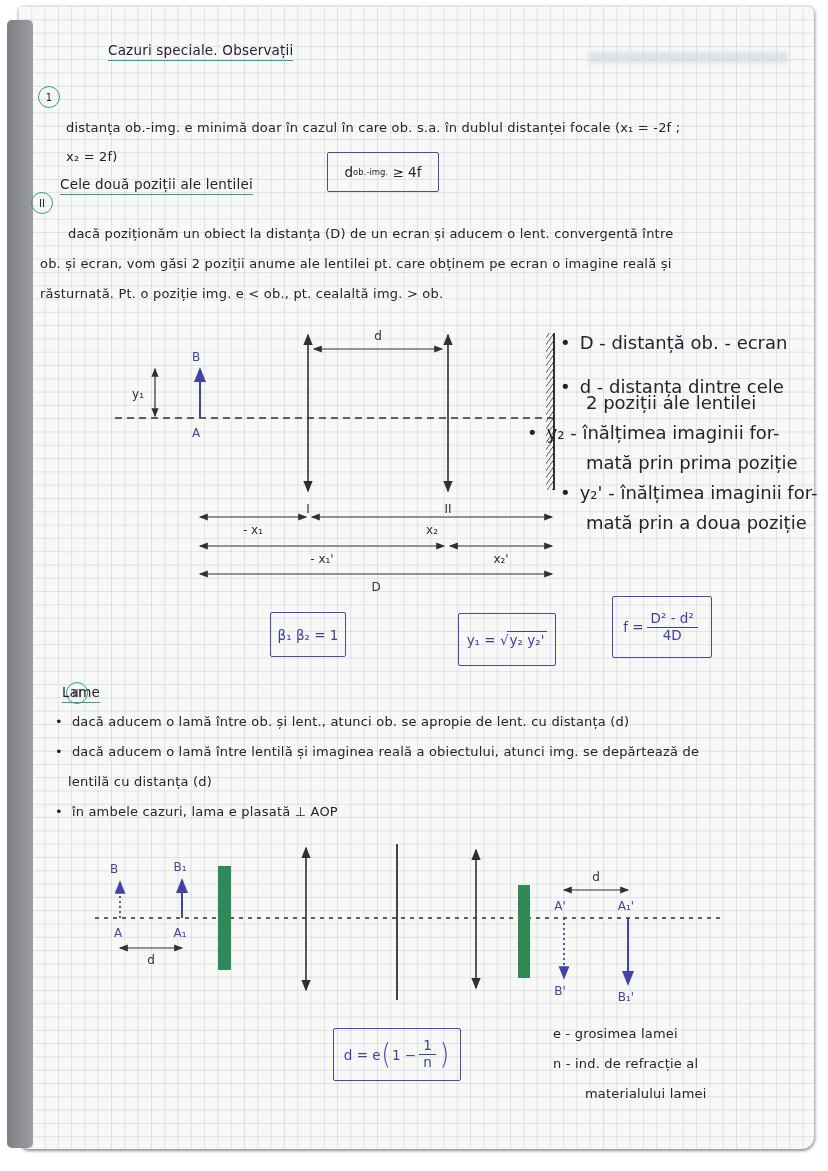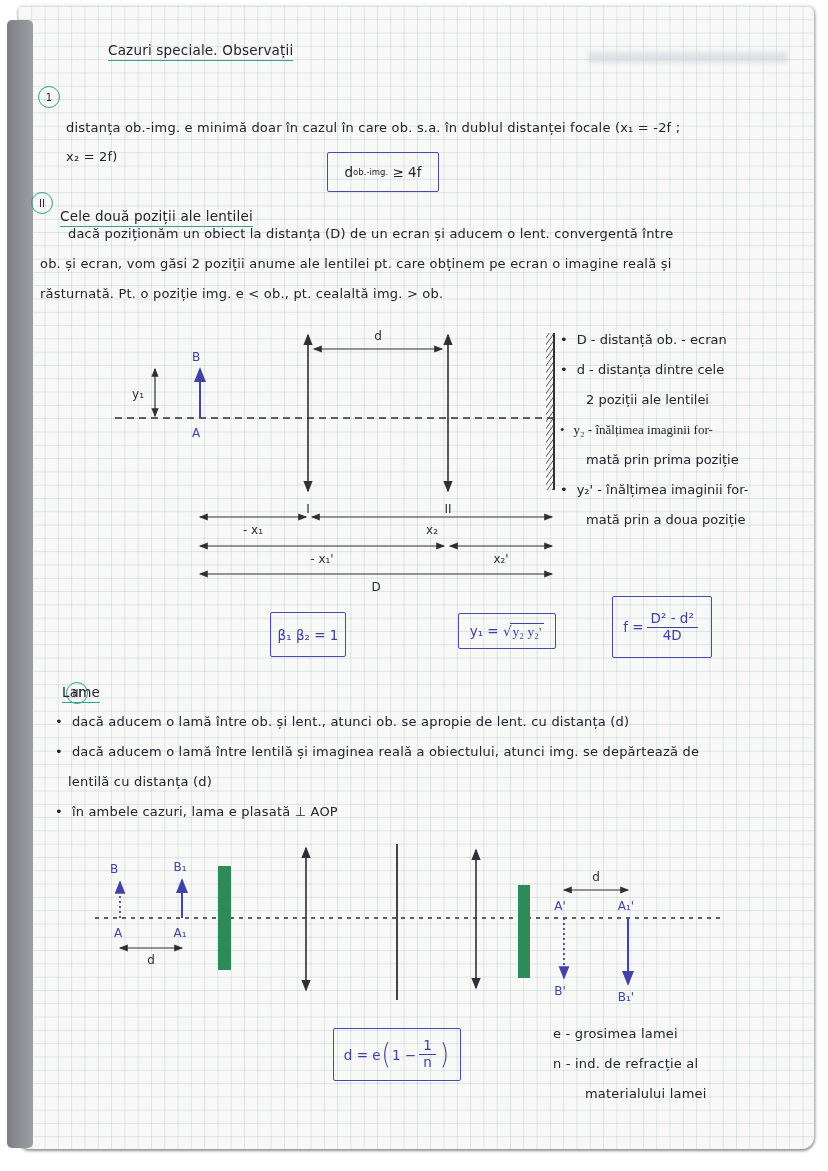--- a/index.html
+++ b/index.html
@@ -20,23 +20,23 @@
   .cmark{position:absolute;width:22px;height:22px;border:1.6px solid #2fa287;border-radius:50%;
          font-size:10px;display:flex;align-items:center;justify-content:center;color:#23232b;
          background:transparent;box-sizing:border-box;}
   .fbox{position:absolute;border:1.6px solid #4a4aae;border-radius:2px;color:#3f3fa0;
         font-size:13.5px;display:flex;align-items:center;justify-content:center;box-sizing:border-box;}
   .fbox.darkink{color:#23232b;}
   .col{display:flex;flex-direction:column;align-items:flex-start;gap:9px;padding:0 6px;}
   .subsc{font-size:8.5px;vertical-align:-5px;letter-spacing:0;}
   .frac{display:inline-flex;flex-direction:column;align-items:center;line-height:1.15;margin:0 3px;}
   .frac .num{border-bottom:1.3px solid currentColor;padding:0 4px;}
-  .radicand{border-top:1.3px solid currentColor;padding:0 3px;margin-left:-2px;font-family:Liberation Serif, serif;}
+  .radicand{border-top:1.3px solid currentColor;padding:0 3px;margin-left:-2px;}
   .bigp{font-size:24px;line-height:1;transform:scaleY(1.15);display:inline-block;margin:0 1px;font-weight:200;}
-  .leg{position:absolute;font-size:13px;white-space:nowrap;color:#23232b;}
+  .leg{position:absolute;font-size:18px;white-space:nowrap;color:#23232b;}
   .bul{display:inline-block;margin-right:9px;}
   svg{position:absolute;overflow:visible;}
   svg text{font-family:"DejaVu Sans",sans-serif;font-size:12px;fill:#2f2f35;}
   svg text.blue{fill:#4343a5;}
 </style>
 </head>
 <body>
 
 <div class="page">
   <div class="paper"></div>
@@ -46,21 +46,21 @@
   <div class="hw heading" style="left:60px;top:42px;margin-left:48px;">Cazuri speciale. Observații</div>
 
   <div class="cmark" style="left:38px;top:86px;">1</div>
   <div class="hw" style="left:66px;top:120px;">distanța ob.-img. e minimă doar în cazul în care ob. s.a. în dublul distanței focale (x₁ = -2f ;</div>
   <div class="hw" style="left:66px;top:149px;">x₂ = 2f)</div>
   <div class="fbox darkink" style="left:327px;top:152px;width:112px;height:40px;">
     <span>d</span><span class="subsc">ob.-img.</span>&nbsp;<span>≥ 4f</span>
   </div>
 
   <div class="cmark" style="left:31px;top:192px;">II</div>
-  <div class="hw heading" style="left:60px;top:208px;">Cele două poziții ale lentilei</div>
+  <div class="hw heading" style="left:60px;top:176px;">Cele două poziții ale lentilei</div>
   <div class="hw" style="left:68px;top:226px;">dacă poziționăm un obiect la distanța (D) de un ecran și aducem o lent. convergentă între</div>
   <div class="hw" style="left:40px;top:256px;">ob. și ecran, vom găsi 2 poziții anume ale lentilei pt. care obținem pe ecran o imagine reală și</div>
   <div class="hw" style="left:40px;top:286px;">răsturnată. Pt. o poziție img. e &lt; ob., pt. cealaltă img. &gt; ob.</div>
 
   <svg style="left:60px;top:325px;" width="520" height="270" viewBox="0 0 520 270">
     <defs>
       <marker id="arrD1" markerWidth="9" markerHeight="8" refX="6.5" refY="3" orient="auto-start-reverse">
         <path d="M0,0 L7.5,3 L0,6 z" fill="#2f2f35"></path>
       </marker>
       <marker id="arrB1" markerWidth="9" markerHeight="8" refX="6.5" refY="3" orient="auto-start-reverse">
@@ -90,31 +90,31 @@
     <text x="372" y="209" text-anchor="middle">x₂</text>
     <line x1="140" y1="221" x2="384" y2="221" stroke="#2f2f35" stroke-width="1.2" marker-start="url(#arrD1)" marker-end="url(#arrD1)"></line>
     <text x="262" y="238" text-anchor="middle">- x₁'</text>
     <line x1="390" y1="221" x2="492" y2="221" stroke="#2f2f35" stroke-width="1.2" marker-start="url(#arrD1)" marker-end="url(#arrD1)"></line>
     <text x="441" y="238" text-anchor="middle">x₂'</text>
     <line x1="140" y1="249" x2="492" y2="249" stroke="#2f2f35" stroke-width="1.2" marker-start="url(#arrD1)" marker-end="url(#arrD1)"></line>
     <text x="316" y="266" text-anchor="middle">D</text>
   </svg>
 
   <div class="leg" style="left:560px;top:332px;"><span class="bul">•</span><span>D - distanță ob. - ecran</span></div>
-  <div class="leg" style="left:560px;top:362px;text-align:right;"><span class="bul">•</span><span>d - distanța dintre cele</span></div>
+  <div class="leg" style="left:560px;top:376px;text-align:right;"><span class="bul">•</span><span>d - distanța dintre cele</span></div>
   <div class="leg" style="left:586px;top:392px;">2 poziții ale lentilei</div>
-  <div class="leg" style="left:560px;top:422px;font-family:Liberation Serif, serif;"><span class="bul">•</span><span>y₂ - înălțimea imaginii for-</span></div>
+  <div class="leg" style="left:527px;top:422px;"><span class="bul">•</span><span>y₂ - înălțimea imaginii for-</span></div>
   <div class="leg" style="left:586px;top:452px;">mată prin prima poziție</div>
   <div class="leg" style="left:560px;top:482px;"><span class="bul">•</span><span>y₂' - înălțimea imaginii for-</span></div>
   <div class="leg" style="left:586px;top:512px;">mată prin a doua poziție</div>
 
   <div class="fbox" style="left:270px;top:612px;width:76px;height:45px;">
     <span>β₁ β₂ = 1</span>
   </div>
-  <div class="fbox" style="left:458px;top:613px;width:98px;height:36px;">
+  <div class="fbox" style="left:458px;top:613px;width:98px;height:53px;">
     <span>y₁ =</span>&nbsp;<span>√</span><span class="radicand">y₂ y₂'</span>
   </div>
   <div class="fbox" style="left:612px;top:596px;width:100px;height:62px;">
     <span>f =</span>
     <span class="frac">
       <span class="num">D² - d²</span>
       <span class="den">4D</span>
     </span>
   </div>
 

